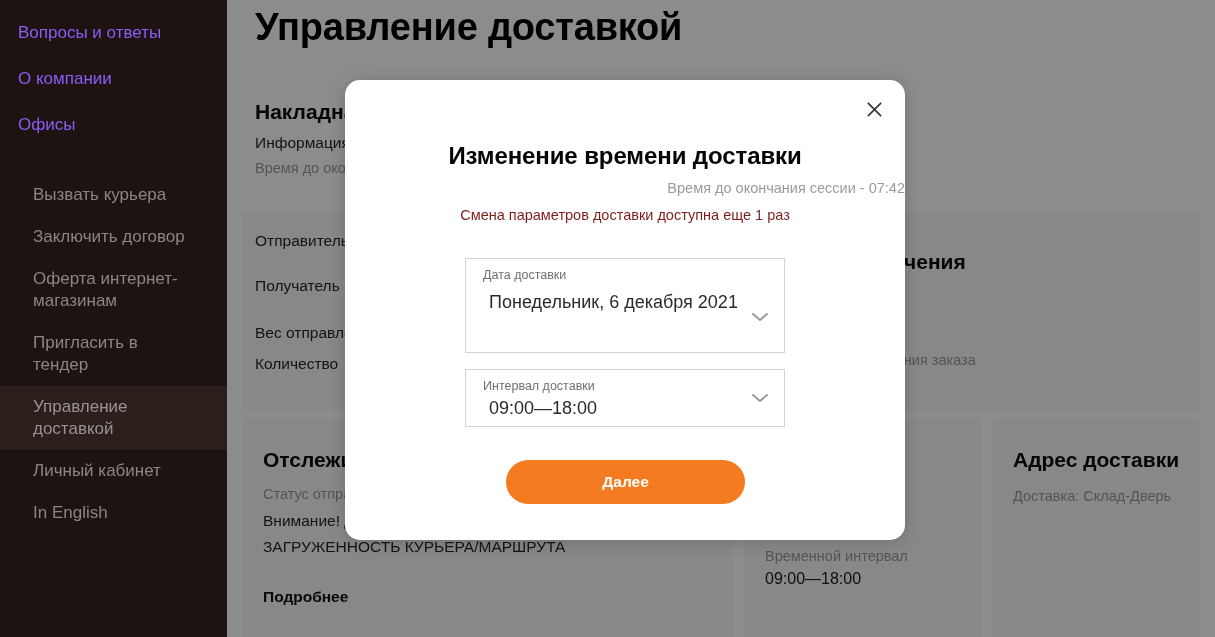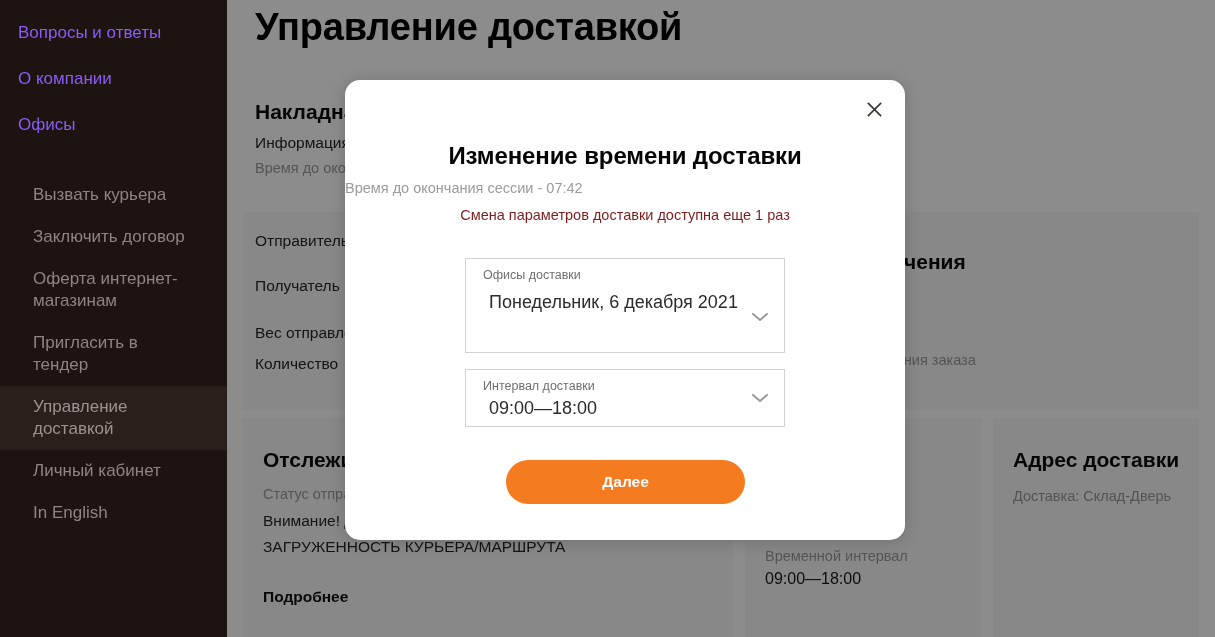--- a/index.html
+++ b/index.html
@@ -135,22 +135,22 @@
   }
   .modal-close svg { display:block; }
 
   .modal-title {
     position: absolute; left: 0; right: 0; top: 62px;
     text-align: center;
     font-size: 24px; font-weight: bold; color: #050505;
     letter-spacing: -0.1px;
   }
   .modal-sub1 {
-    position: absolute; left: 0; right: 0; top: 100px;
-    text-align: left;
+    position: absolute; left: 8px; right: 0; top: 100px;
+    text-align: right;
     font-size: 14.5px; color: #9b9b9b;
   }
   .modal-sub2 {
     position: absolute; left: 0; right: 0; top: 127px;
     text-align: center;
     font-size: 14.5px; color: #7f1d1d;
   }
 
   .field {
     position: absolute;
@@ -272,21 +272,21 @@
       <svg viewBox="0 0 20 20" width="19" height="19" aria-hidden="true">
         <path d="M3 3 L17 17 M17 3 L3 17" stroke="currentColor" stroke-width="1.7" fill="none"></path>
       </svg>
     </div>
 
     <div class="modal-title">Изменение времени доставки</div>
     <div class="modal-sub1">Время до окончания сессии - 07:42</div>
     <div class="modal-sub2">Смена параметров доставки доступна еще 1 раз</div>
 
     <div class="field" id="field-date">
-      <div class="field-label">Офисы доставки</div>
+      <div class="field-label">Дата доставки</div>
       <div class="field-value">Понедельник, 6 декабря 2021</div>
       <span class="chev">
         <svg viewBox="0 0 20 12" aria-hidden="true">
           <path d="M3 3 L10 9 L17 3" stroke="currentColor" stroke-width="2" fill="none" stroke-linecap="round" stroke-linejoin="round"></path>
         </svg>
       </span>
     </div>
 
     <div class="field" id="field-interval">
       <div class="field-label">Интервал доставки</div>

